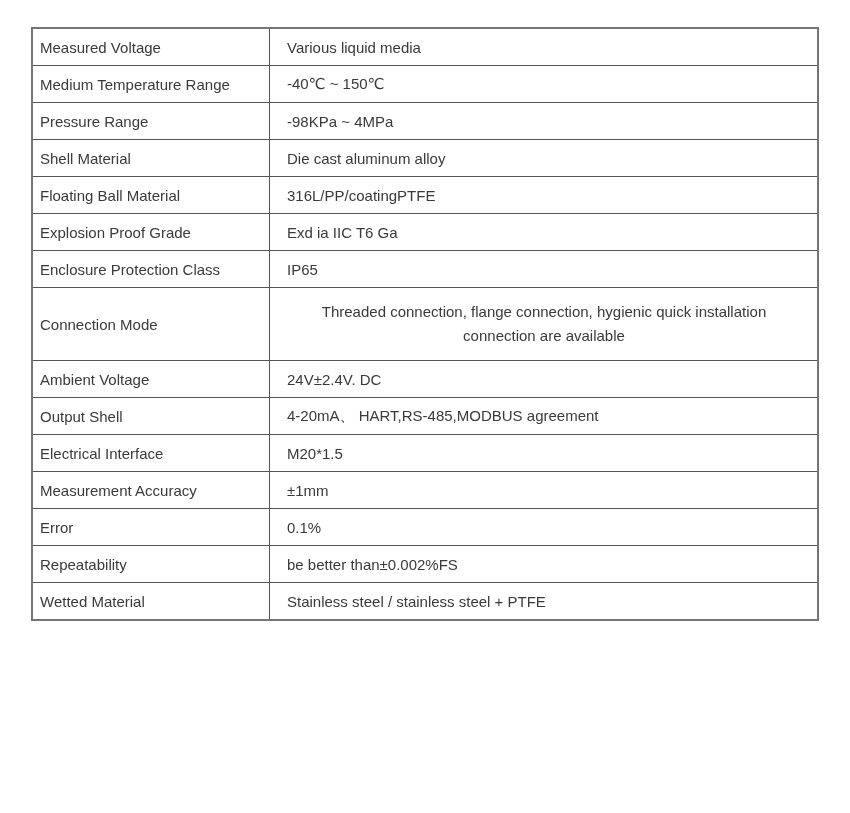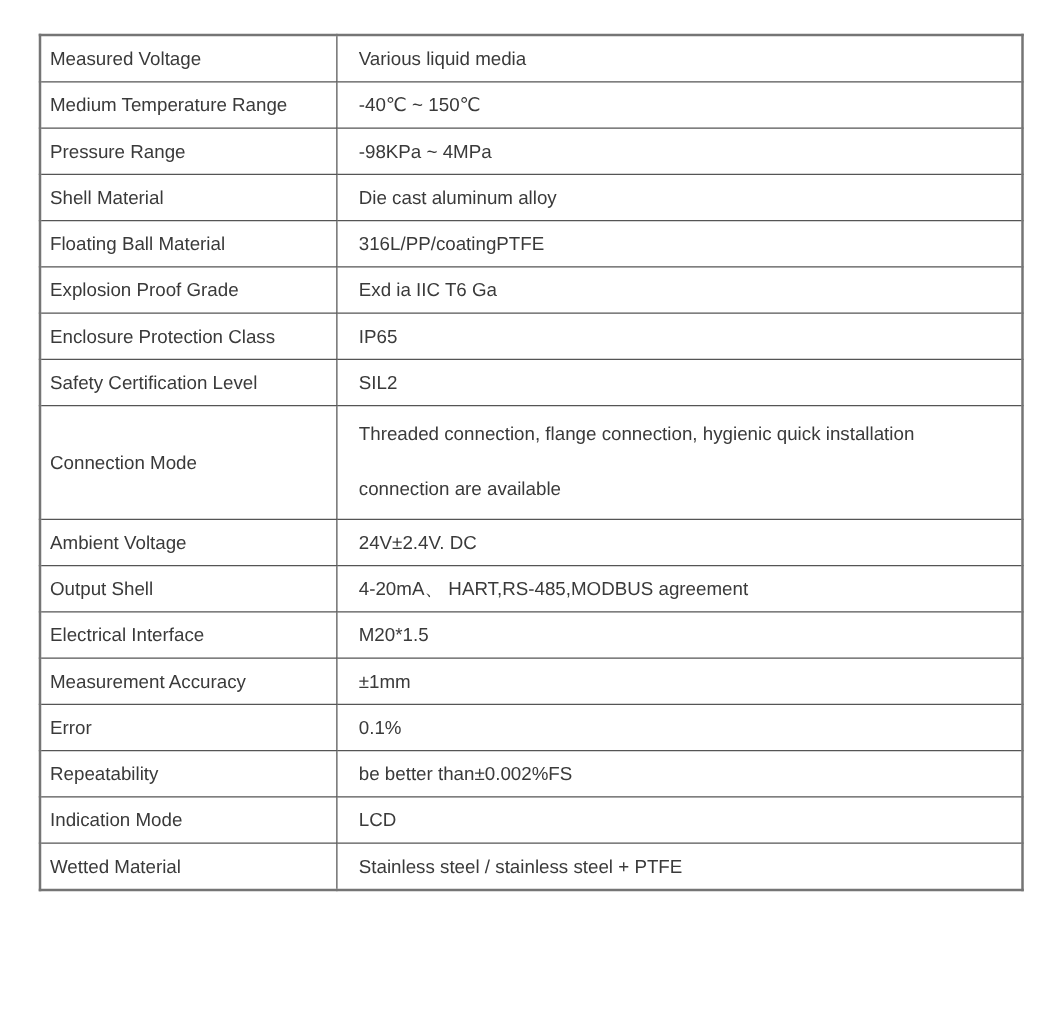--- a/index.html
+++ b/index.html
@@ -37,21 +37,22 @@
   }
   td.value {
     padding-left: 17px;
     padding-right: 16px;
     white-space: pre-line;
   }
   tr.tall td {
     height: 70px;
   }
   tr.tall td.value {
-    line-height: 44px;
+    line-height: 24px;
+    text-align: center;
   }
 </style>
 </head>
 <body>
 
 <div class="table-wrap">
   <table class="spec">
     <tbody>
       <tr>
         <td class="label">Measured Voltage</td>
@@ -74,24 +75,20 @@
         <td class="value">316L/PP/coatingPTFE</td>
       </tr>
       <tr>
         <td class="label">Explosion Proof Grade</td>
         <td class="value">Exd ia IIC T6 Ga</td>
       </tr>
       <tr>
         <td class="label">Enclosure Protection Class</td>
         <td class="value">IP65</td>
       </tr>
-      <tr>
-        <td class="label">Safety Certification Level</td>
-        <td class="value">SIL2</td>
-      </tr>
       <tr class="tall">
         <td class="label">Connection Mode</td>
         <td class="value">Threaded connection, flange connection, hygienic quick installation
 connection are available</td>
       </tr>
       <tr>
         <td class="label">Ambient Voltage</td>
         <td class="value">24V±2.4V. DC</td>
       </tr>
       <tr>
@@ -108,22 +105,18 @@
       </tr>
       <tr>
         <td class="label">Error</td>
         <td class="value">0.1%</td>
       </tr>
       <tr>
         <td class="label">Repeatability</td>
         <td class="value">be better than±0.002%FS</td>
       </tr>
       <tr>
-        <td class="label">Indication Mode</td>
-        <td class="value">LCD</td>
-      </tr>
-      <tr>
         <td class="label">Wetted Material</td>
         <td class="value">Stainless steel / stainless steel + PTFE</td>
       </tr>
     </tbody>
   </table>
 </div>
 
 </body></html>

